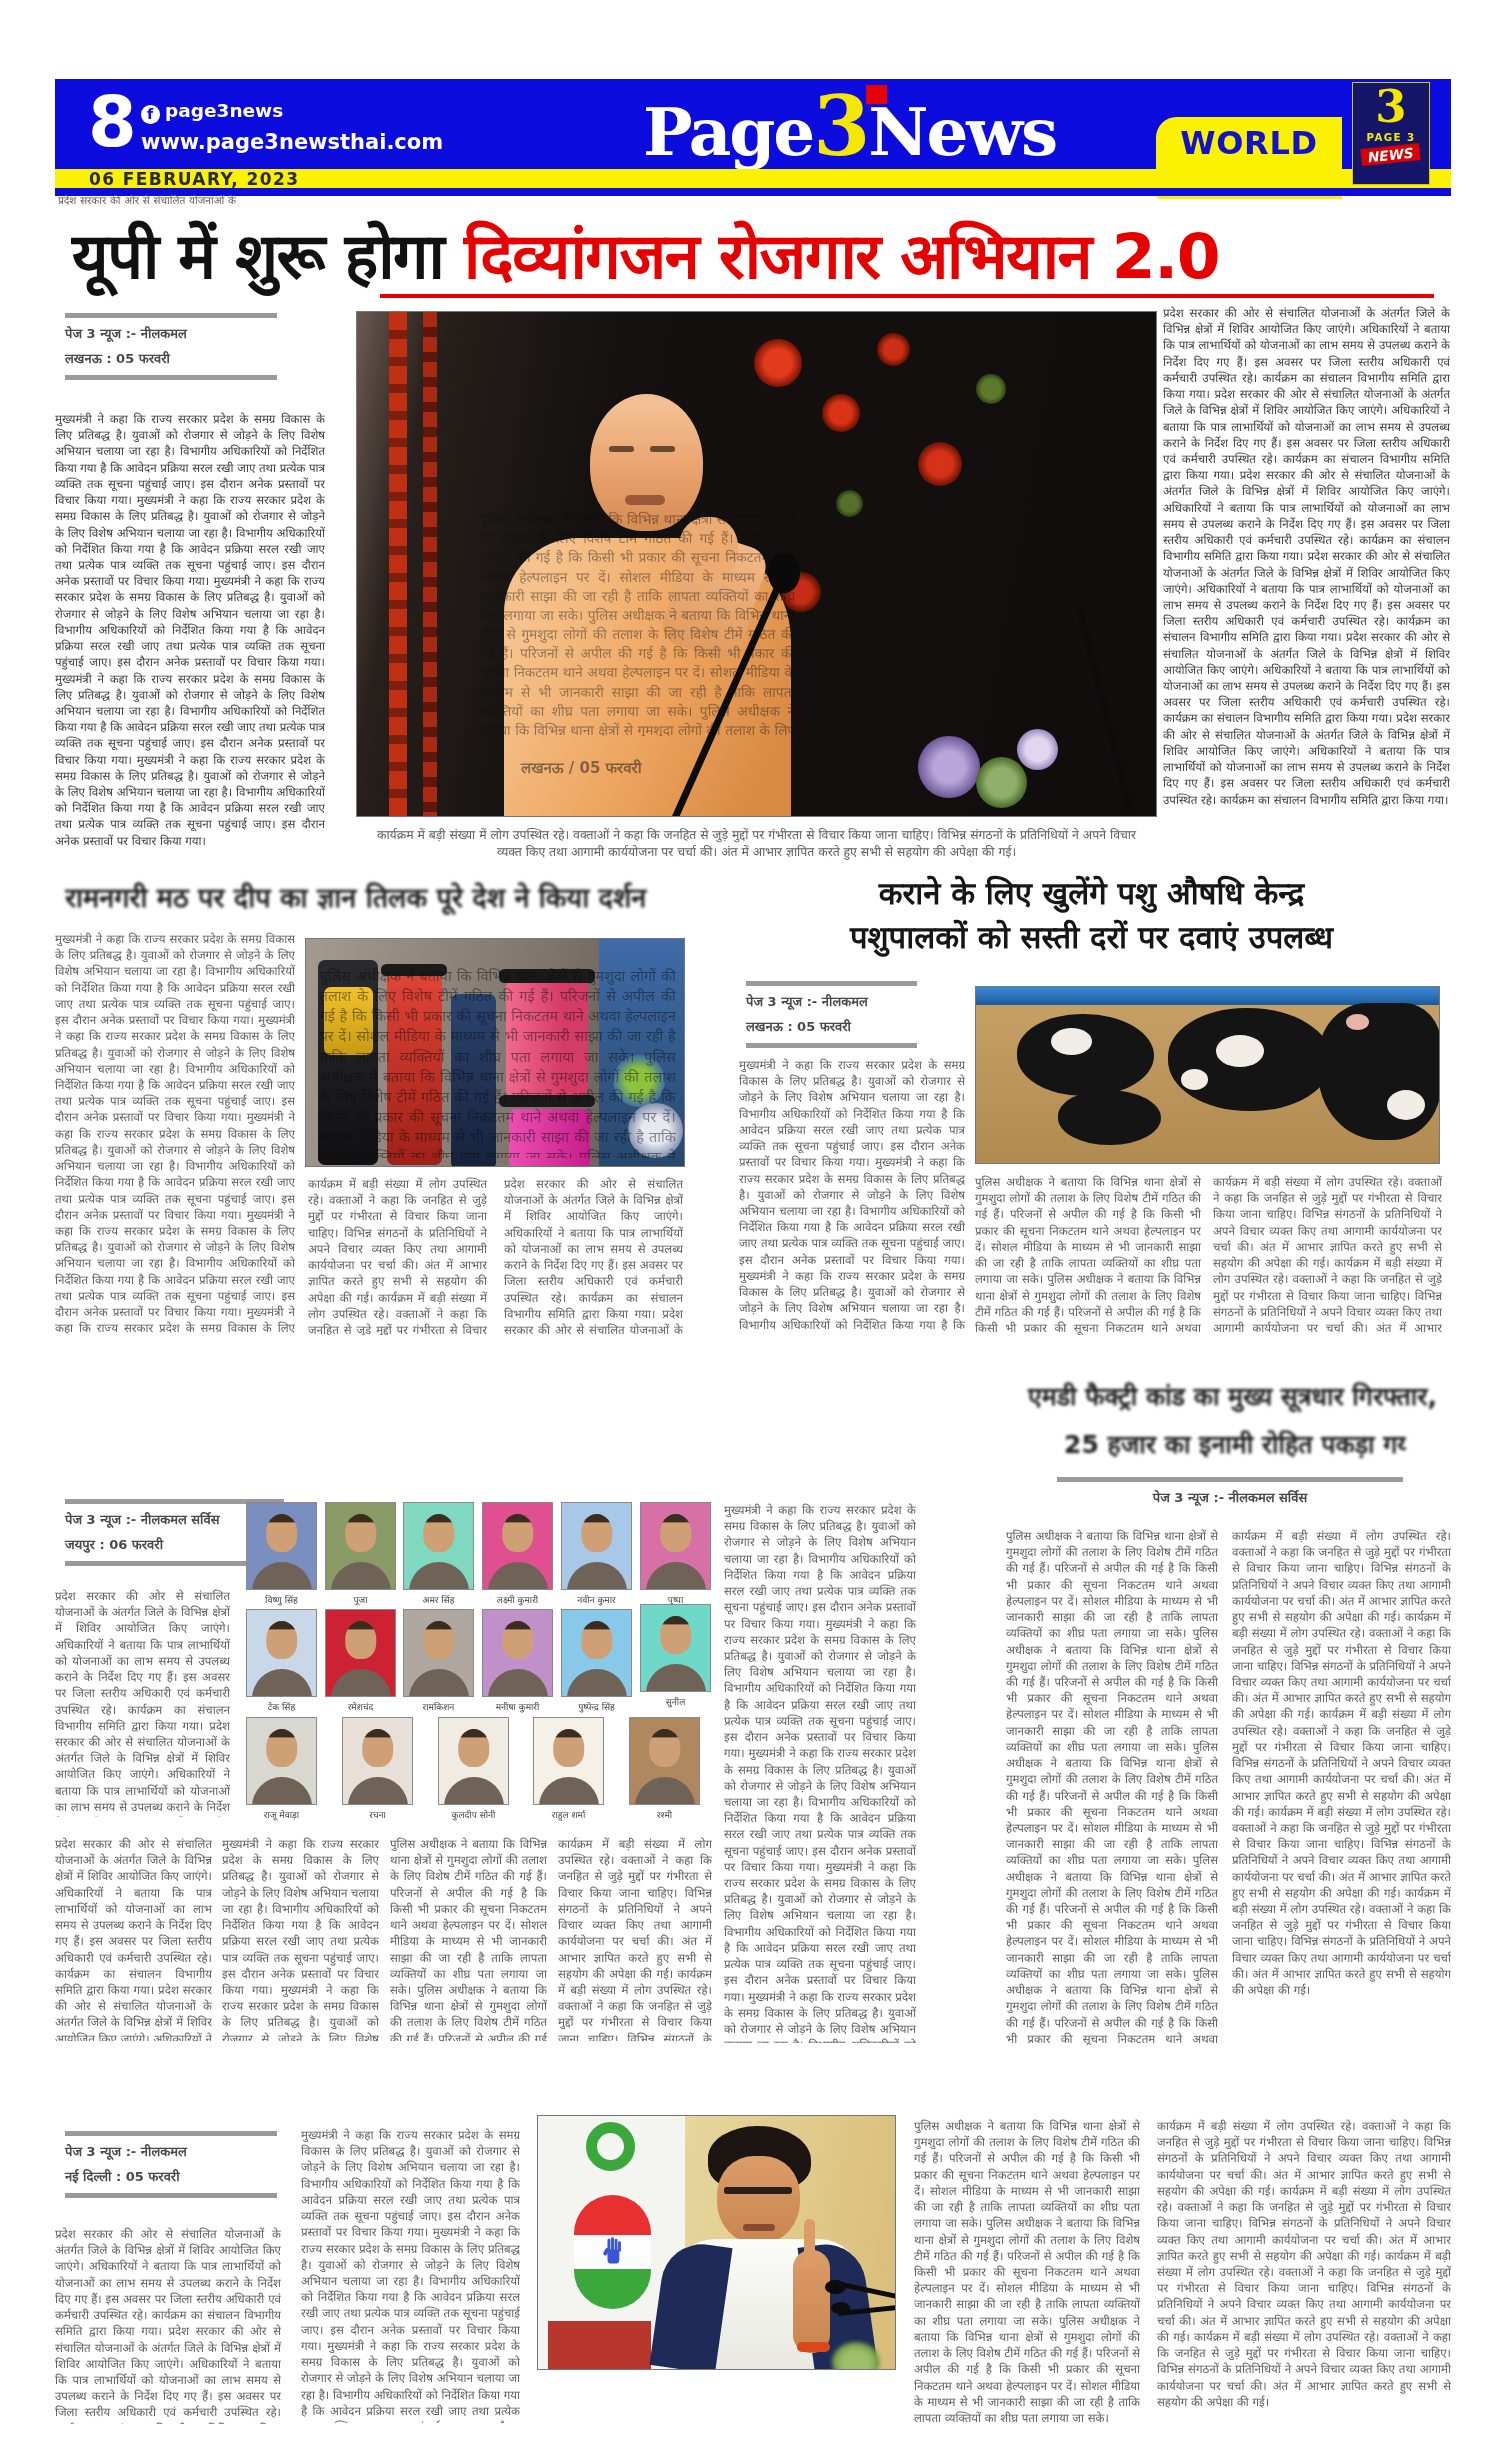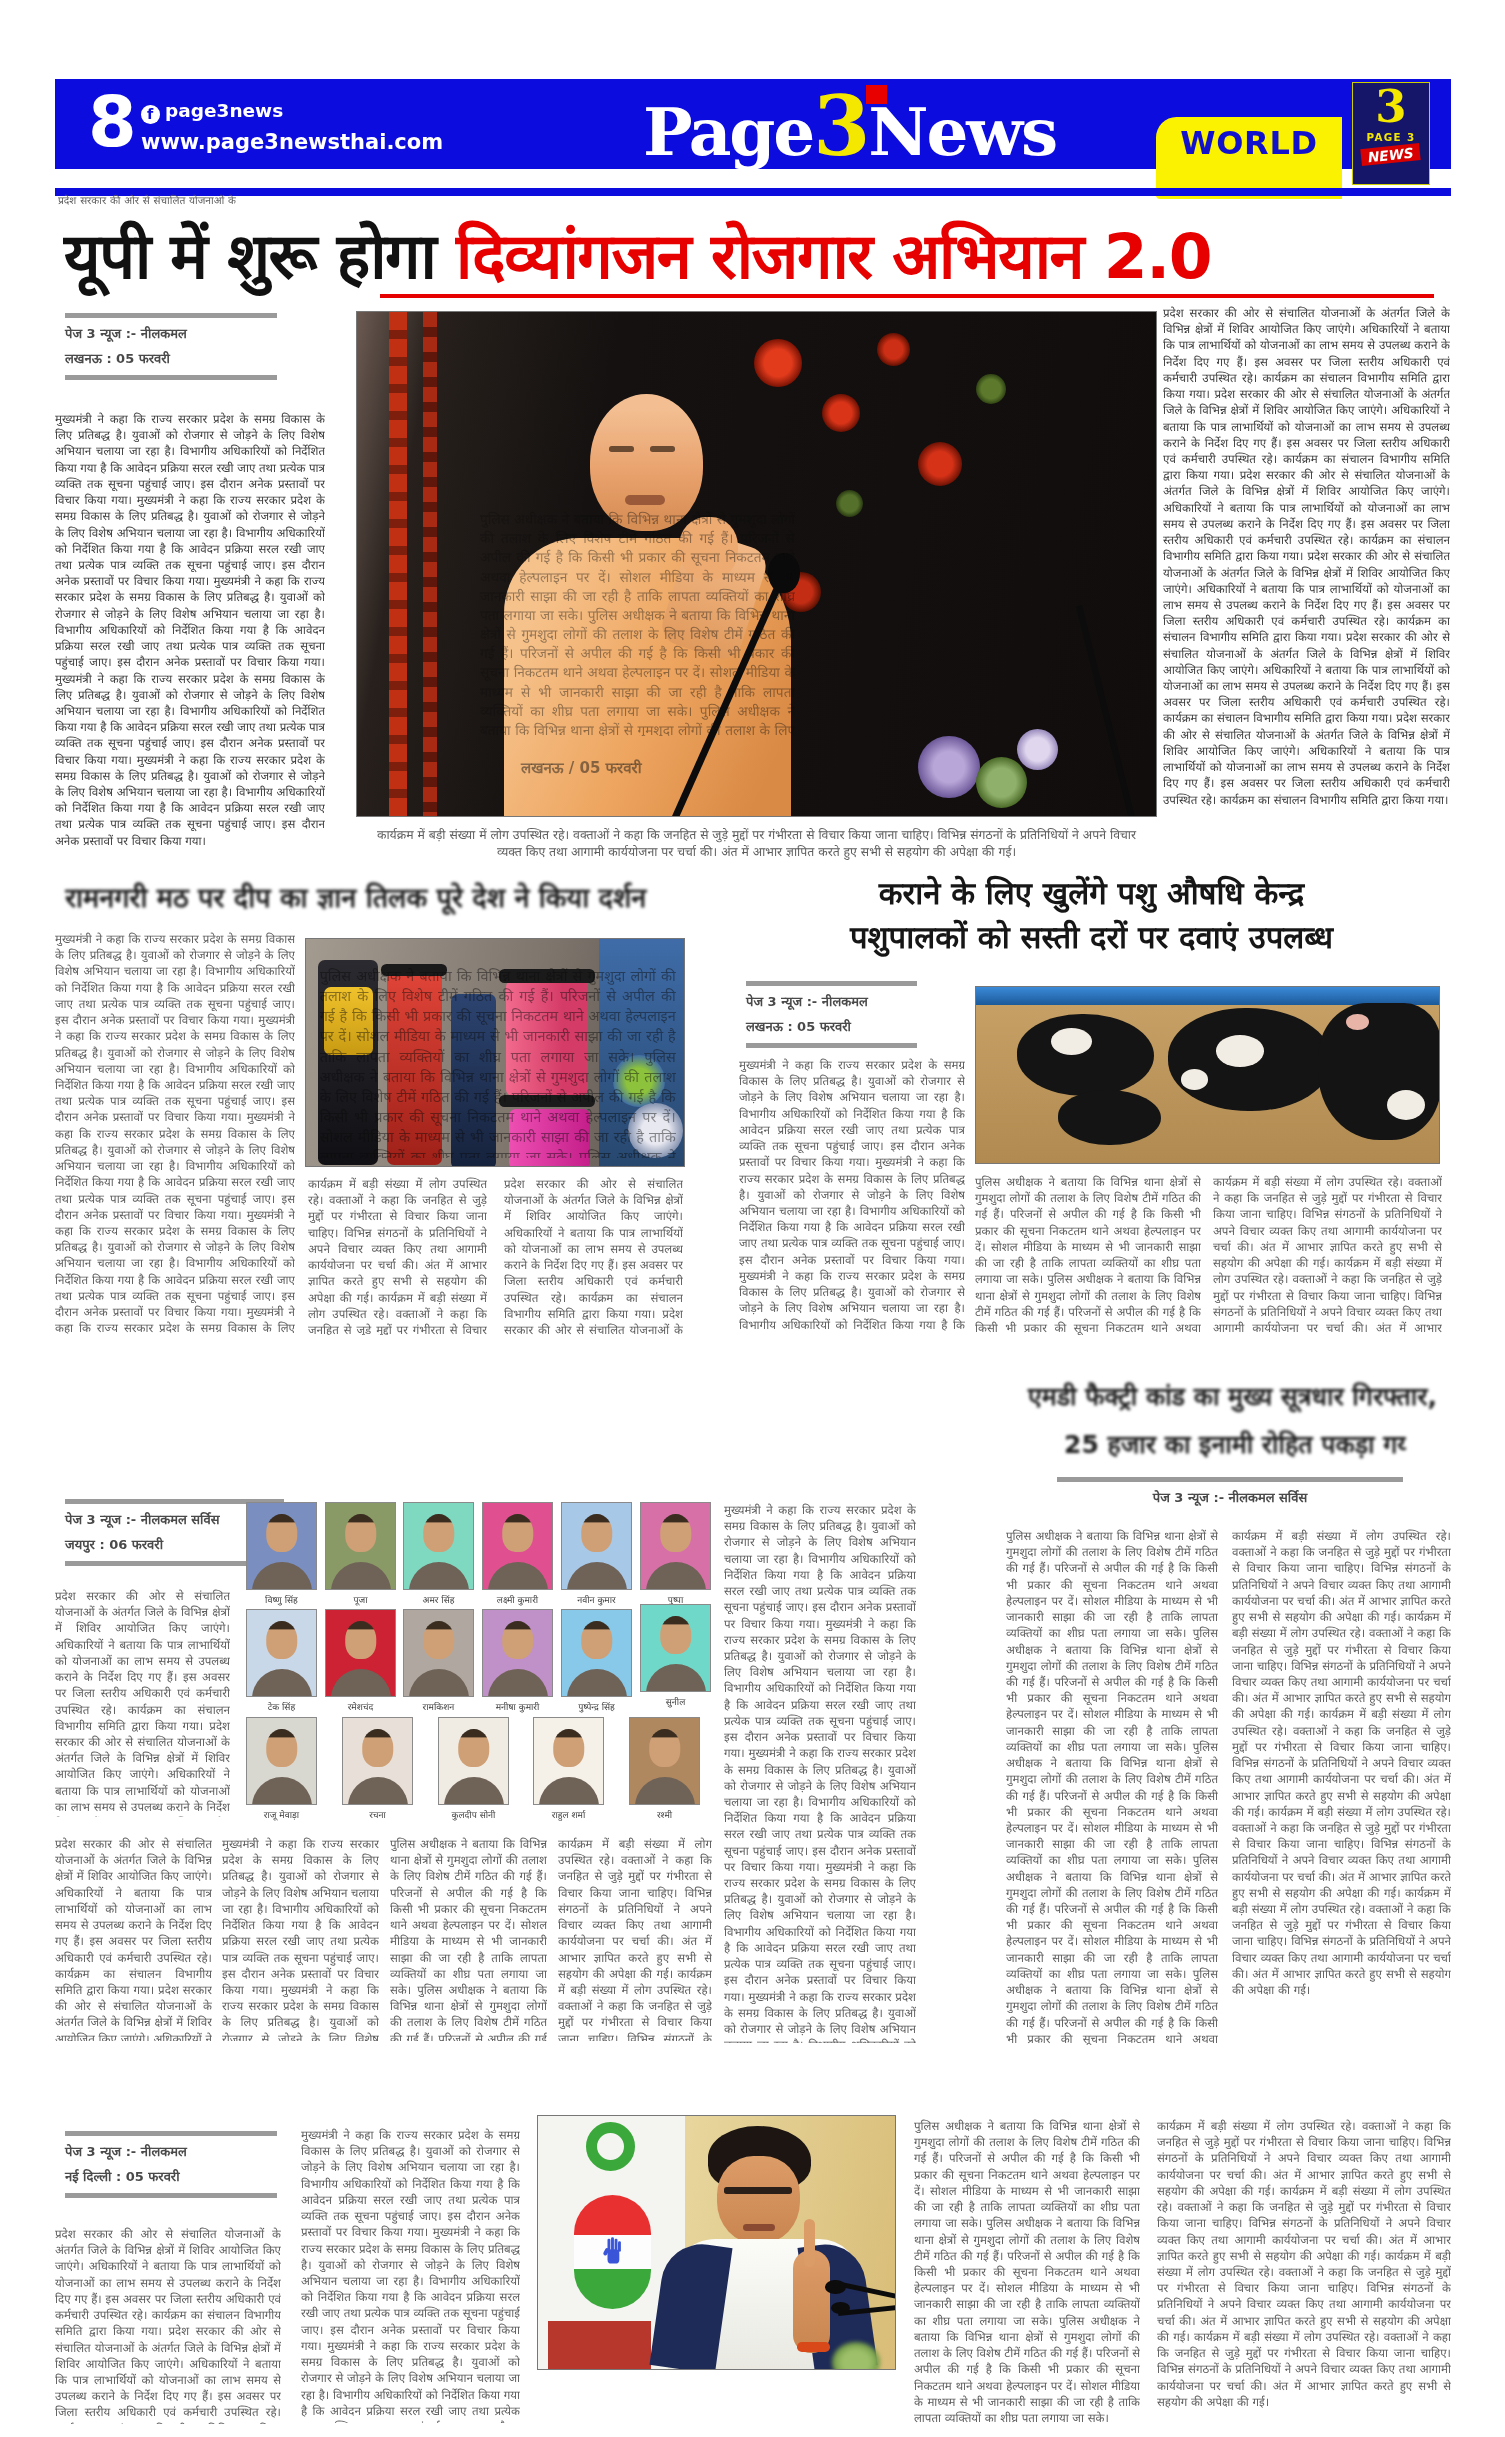--- a/index.html
+++ b/index.html
@@ -84,23 +84,26 @@
     </div>
     <div class="abs worldtab" style="left:1101px;top:38px;width:186px;height:82px">
       <span>WORLD</span>
     </div>
   </div>
   <div class="abs logobox" style="left:1352px;top:82px;width:78px;height:103px">
     <div class="logo3">3</div>
     <div class="logop3">PAGE 3</div>
     <div class="logonews">NEWS</div>
   </div>
+  <div class="abs datestrip" style="left:55px;top:169px;width:1396px;height:19px">
+    <div class="abs datetxt" style="left:34px;top:0">06 FEBRUARY, 2023</div>
+  </div>
   <div class="abs bluestrip" style="left:55px;top:188px;width:1396px;height:7.5px"></div>
 
-  <div class="abs leadline" style="left:64px;top:211px">
+  <div class="abs leadline" style="left:72px;top:211px">
     <span class="leadblack">यूपी में शुरू होगा </span><span class="leadred">दिव्यांगजन रोजगार अभियान 2.0</span>
   </div>
   <div class="abs redrule" style="left:380px;top:294px;width:1054px;height:4.1px"></div>
   <div class="garble" style="left:58px;top:193px;width:178px;height:15px;font-size:10.3px">प्रदेश सरकार की ओर से संचालित योजनाओं के अंतर्गत जिले के विभिन्न क्षेत्रों में शिविर आयोजित किए जाएंगे। अधिकारियों ने बताया कि पात्र लाभार्थियों को योजनाओं का लाभ समय से उपलब्ध कराने के निर्देश दिए गए हैं। इस अवसर पर जिला स्तरीय अधिकारी एवं कर्मचारी उपस्थित रहे। कार्यक्रम का संचालन विभागीय समिति द्वारा किया गया।</div>
 
   <div class="abs" style="left:65px;top:309px;width:212px">
     <div class="bbar"></div>
     <div class="btext">पेज 3 न्यूज :- नीलकमल</div>
     <div class="btext">लखनऊ : 05 फरवरी</div>
     <div class="bbar"></div>

